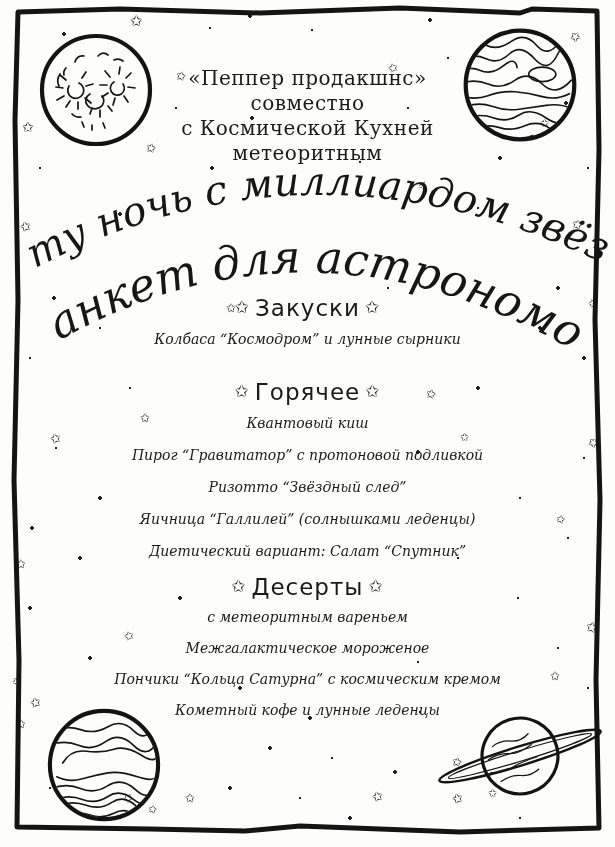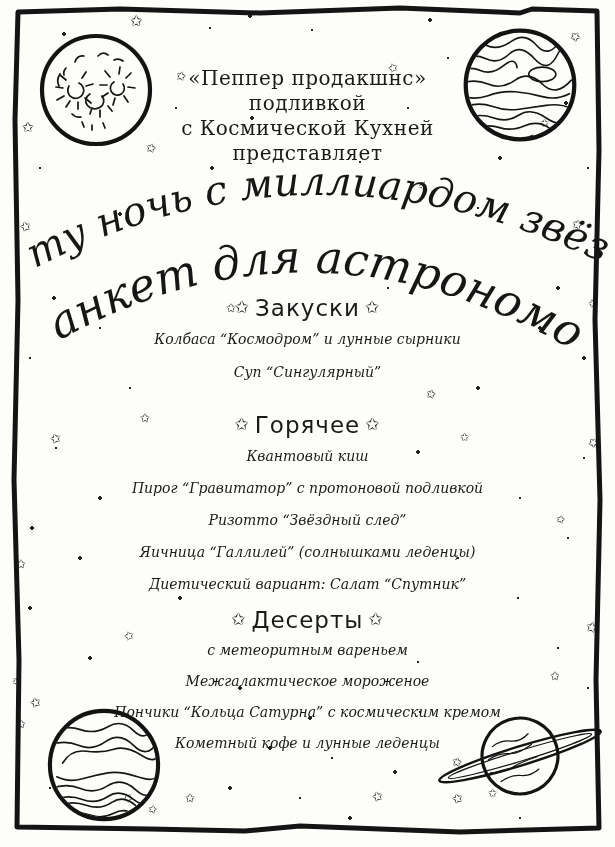--- a/index.html
+++ b/index.html
@@ -206,33 +206,32 @@
         <path d="M60,72 q12,4 24,1 t28,-3"></path>
         <path d="M68,84 q12,-4 22,0 t20,-1"></path>
       </g>
       <ellipse cx="95" cy="64" rx="89" ry="10" stroke-width="2.6"></ellipse>
       <ellipse cx="95" cy="64" rx="79" ry="5.5" stroke-width="1.3"></ellipse>
     </g>
   </svg>
 
   <div class="credits">
     <div class="cl">«Пеппер продакшнс»</div>
-    <div class="cl">подливкой</div>
+    <div class="cl">совместно</div>
     <div class="cl">с Космической  Кухней</div>
-    <div class="cl">представляет</div>
+    <div class="cl">метеоритным</div>
   </div>
 
   <div class="menu">
 
     <div class="sec1">
       <div class="sec-header">
         <span class="hstar">✩</span><span>Закуски</span><span class="hstar">✩</span>
       </div>
       <div class="item">Колбаса “Космодром” и лунные сырники</div>
-      <div class="item">Суп “Сингулярный”</div>
     </div>
 
     <div class="sec2">
       <div class="sec-header">
         <span class="hstar">✩</span><span>Горячее</span><span class="hstar">✩</span>
       </div>
       <div class="item">Квантовый киш</div>
       <div class="item">Пирог “Гравитатор” с протоновой подливкой</div>
       <div class="item">Ризотто “Звёздный след”</div>
       <div class="item">Яичница “Галлилей” (солнышками леденцы)</div>

